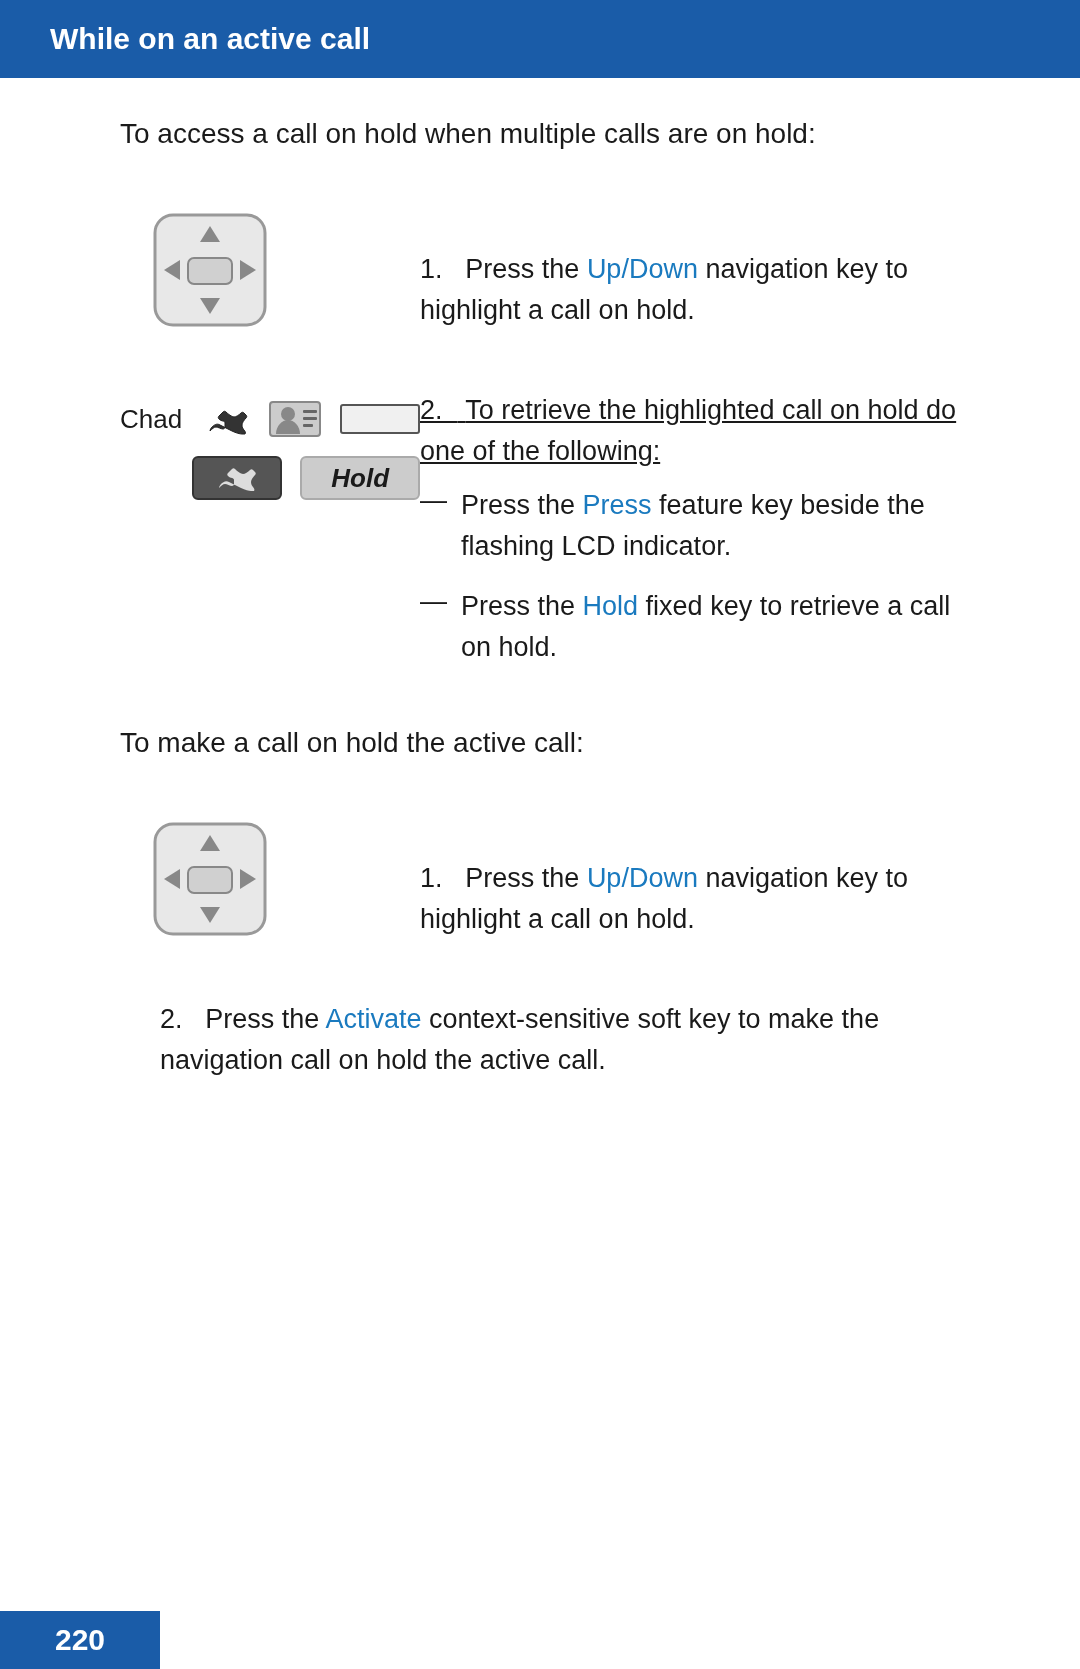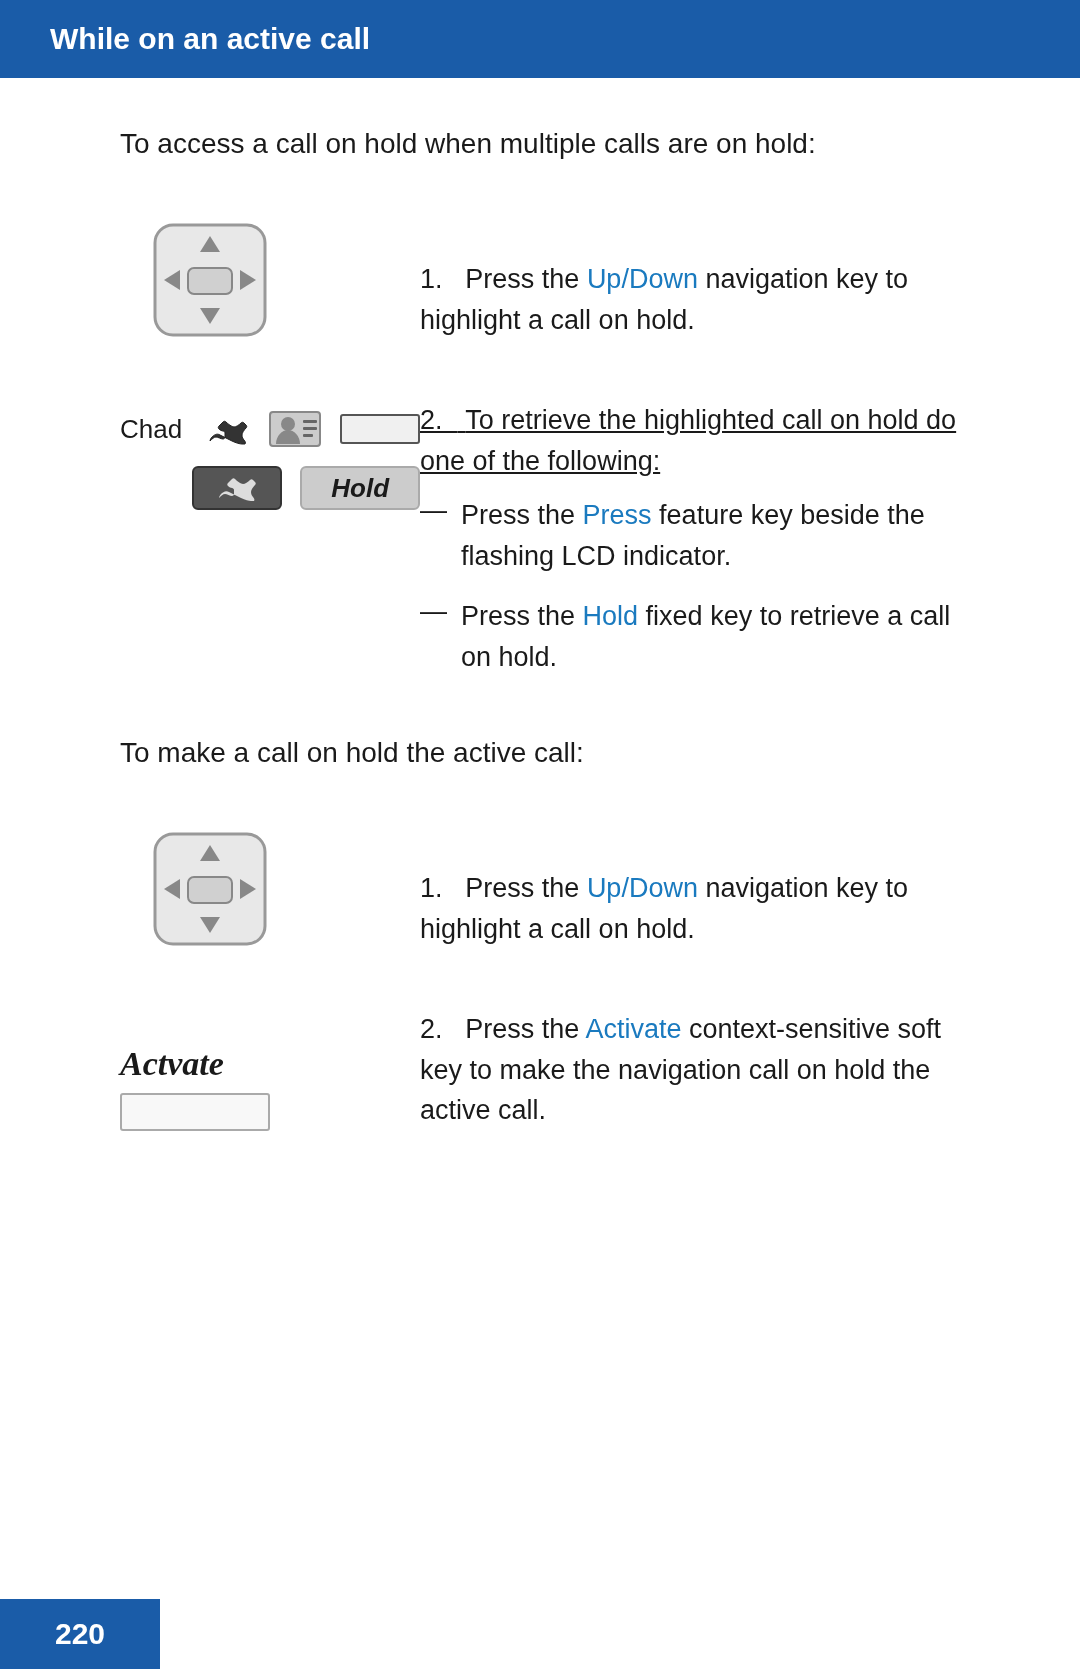--- a/index.html
+++ b/index.html
@@ -10,21 +10,21 @@
       background: #ffffff;
       font-family: Arial, Helvetica, sans-serif;
       font-size: 28px;
       color: #1a1a1a;
       position: relative;
     }
 
     .header-bar {
       background: #1a5ca8;
       padding: 22px 50px;
-      margin-bottom: 50px;
+      margin-bottom: 40px;
     }
 
     .header-bar span {
       color: #ffffff;
       font-weight: bold;
       font-size: 30px;
     }
 
     .content {
       padding: 0 120px;
@@ -171,21 +171,21 @@
       border: 2px solid #aaa;
       border-radius: 3px;
       background: #f8f8f8;
     }
 
     .page-number-bar {
       position: absolute;
       bottom: 0;
       left: 0;
       width: 160px;
-      height: 70px;
+      height: 58px;
       background: #1a5ca8;
       display: flex;
       align-items: center;
       justify-content: center;
     }
 
     .page-number-bar span {
       color: #ffffff;
       font-weight: bold;
       font-size: 30px;
@@ -313,26 +313,20 @@
     </div>
     <div class="text-col">
       <span class="step-num">1.&nbsp;&nbsp;</span>
       <span class="step-text">
         Press the <span class="link-blue">Up/Down</span><span>  navigation key to highlight a call on hold.</span>
       </span>
     </div>
   </div>
 
   <div class="section" style="margin-top:20px;">
-    <div class="image-col">
-      <div class="activate-section">
-        <span class="activate-label">Actvate</span>
-        <div class="activate-box"></div>
-      </div>
-    </div>
     <div class="text-col">
       <span class="step-num">2.&nbsp;&nbsp;</span>
       <span class="step-text">
         Press the <span class="link-blue">Activate</span><span>  context-sensitive soft key to make the navigation call on hold the active call.</span>
       </span>
     </div>
   </div>
 
 </div>
 

